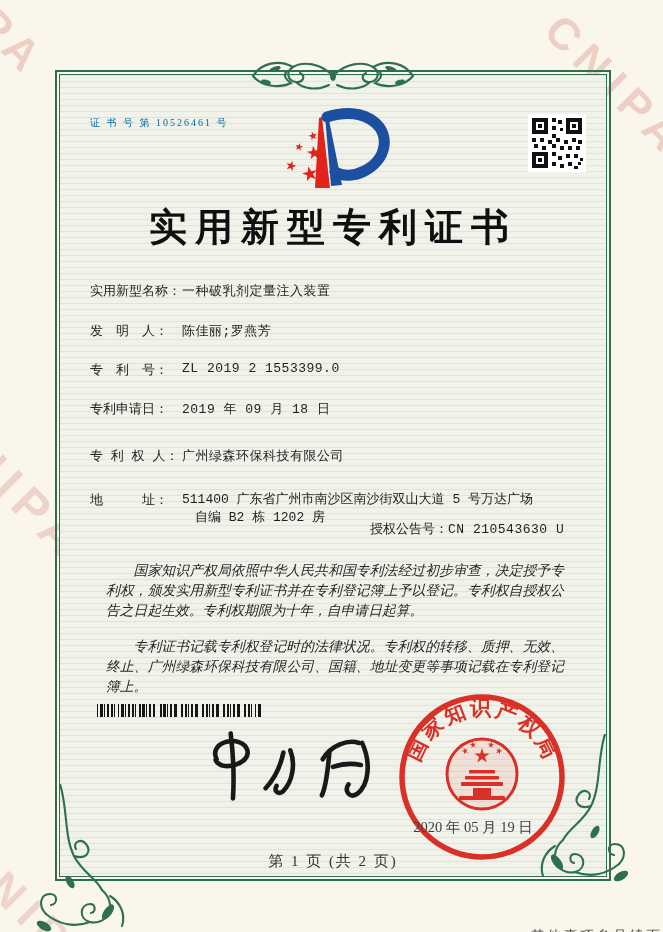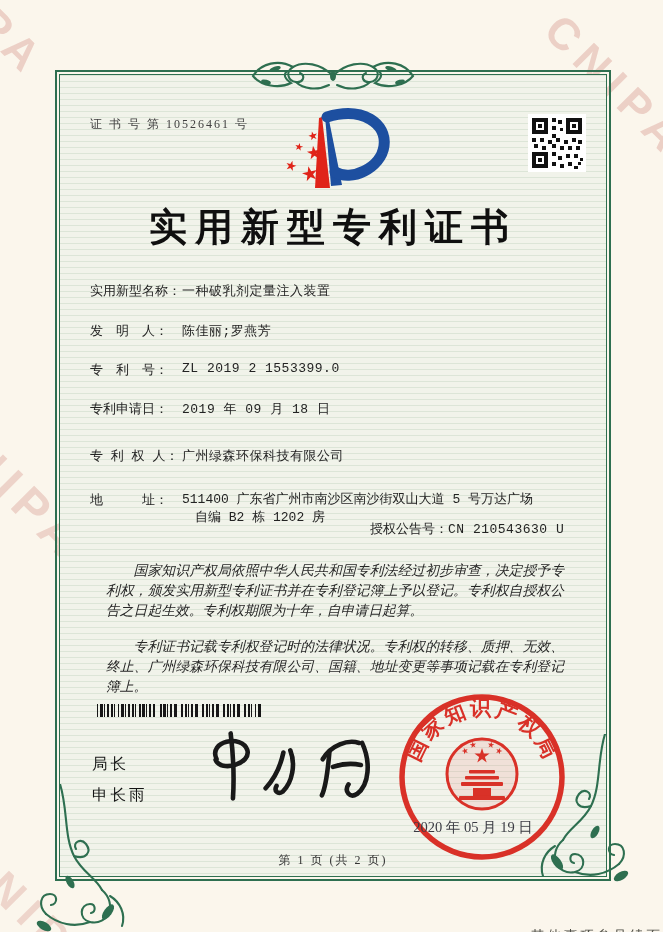--- a/index.html
+++ b/index.html
@@ -40,21 +40,21 @@
       rgba(125,165,130,.18) 0px,rgba(125,165,130,.18) 1px,
       rgba(244,246,238,.0) 1px,rgba(244,246,238,.0) 6px);
   }
   .ornament{position:absolute;z-index:3;pointer-events:none;}
   .ornament path{fill:none;stroke:var(--frame-green);stroke-width:2.1;stroke-linecap:round;}
   .ornament .leaf{fill:var(--frame-green);stroke:none;}
   .flourish-top{left:176px;top:-17px;width:200px;height:44px;}
   .corner-br{left:468px;top:662px;width:125px;height:152px;}
   .corner-bl{left:-42px;top:712px;width:125px;height:152px;transform:scaleX(-1);}
   
-  .cert-no{position:absolute;left:33px;top:44px;font-size:12px;letter-spacing:2px;color:#404040;z-index:4;}
+  .cert-no{position:absolute;left:33px;top:44px;font-size:10px;letter-spacing:2px;color:#0369a1;z-index:4;}
   .qr{position:absolute;left:471px;top:42px;width:58px;height:58px;z-index:4;}
   .logo{position:absolute;left:228px;top:30px;width:118px;height:98px;z-index:4;}
   .title{
     position:absolute;left:0;top:130px;width:100%;text-align:center;
     font-size:38px;font-weight:bold;letter-spacing:8px;color:#0f0f0f;z-index:4;
   }
   
   .field-row{position:absolute;left:33px;font-size:13px;color:#232323;z-index:4;white-space:nowrap;font-family:Liberation Mono, monospace;}
   .field-label{display:inline-block;width:92px;vertical-align:top;}
   .field-value{letter-spacing:.5px;}
@@ -74,21 +74,21 @@
   .barcode{
     position:absolute;left:40px;top:632px;width:166px;height:13px;z-index:4;
     background:
       repeating-linear-gradient(90deg,#161616 0 1.5px,transparent 1.5px 3.5px,
         #161616 3.5px 6px,transparent 6px 7px,#161616 7px 7.8px,transparent 7.8px 10.5px);
   }
   .director{position:absolute;left:35px;top:676px;font-size:15.5px;color:#141414;line-height:31px;letter-spacing:3px;z-index:4;}
   .signature{position:absolute;left:138px;top:652px;width:212px;height:92px;z-index:5;transform:rotate(-2deg);}
   .signature path{fill:none;stroke:#191919;stroke-width:4.6;stroke-linecap:round;stroke-linejoin:round;}
   .seal{position:absolute;left:338px;top:618px;width:174px;height:174px;z-index:6;opacity:.94;}
-  .page-info{position:absolute;left:0;top:780px;width:100%;text-align:center;font-size:12px;letter-spacing:2px;color:#333;z-index:4;}
+  .page-info{position:absolute;left:0;top:780px;width:100%;text-align:center;font-size:15px;letter-spacing:2px;color:#333;z-index:4;}
   .continuation{
     position:absolute;left:0;top:927px;width:663px;text-align:right;
     font-size:13.5px;letter-spacing:3px;color:#4a4a42;z-index:4;
   }
 </style>
 </head>
 <body>
 
 <div class="page">
 
@@ -217,24 +217,20 @@
       <span class="grant-no-group"><span>授权公告号：</span><span class="field-value">CN 210543630 U</span></span>
     </div>
 
     <div class="body-text">
       <p>国家知识产权局依照中华人民共和国专利法经过初步审查，决定授予专利权，颁发实用新型专利证书并在专利登记簿上予以登记。专利权自授权公告之日起生效。专利权期限为十年，自申请日起算。</p>
       <p>专利证书记载专利权登记时的法律状况。专利权的转移、质押、无效、终止、广州绿森环保科技有限公司、国籍、地址变更等事项记载在专利登记簿上。</p>
     </div>
 
     <div class="barcode"></div>
 
-    <div class="director">
-      <div>局长</div>
-      <div>申长雨</div>
-    </div>
 
     <svg class="signature" viewBox="0 0 212 92">
       <path d="M22,32 C14,14 48,8 53,24 C57,38 26,46 21,33"></path>
       <path d="M37,7 C39,30 39,52 37,72"></path>
       <path d="M89,28 C85,44 77,56 70,63"></path>
       <path d="M96,26 C101,40 97,58 87,67 C82,70 78,66 81,61"></path>
       <path d="M128,36 C137,22 154,17 165,21"></path>
       <path d="M135,29 C133,46 131,62 126,72"></path>
       <path d="M168,21 C176,40 174,63 161,72 C154,76 148,69 153,62"></path>
       <path d="M138,44 C148,41 158,41 166,43"></path>

